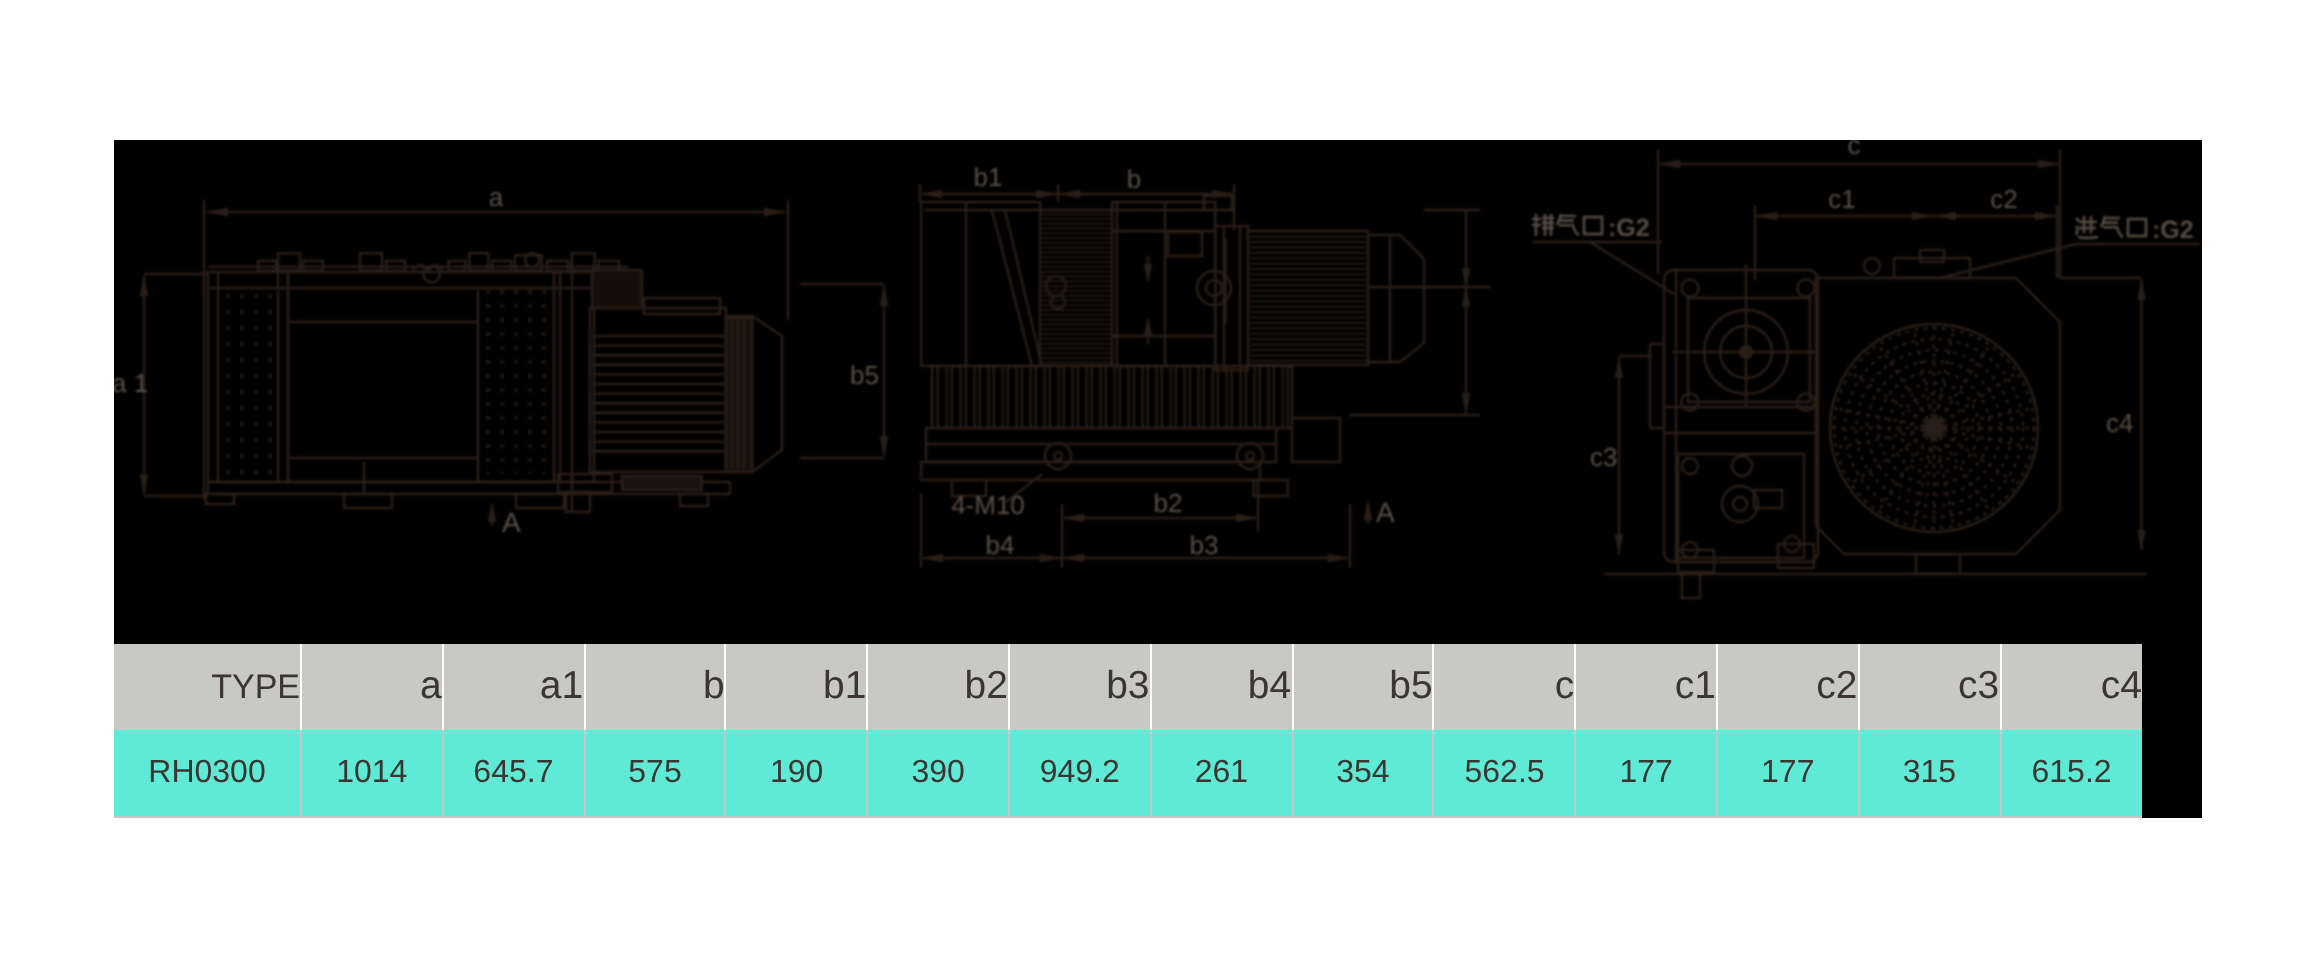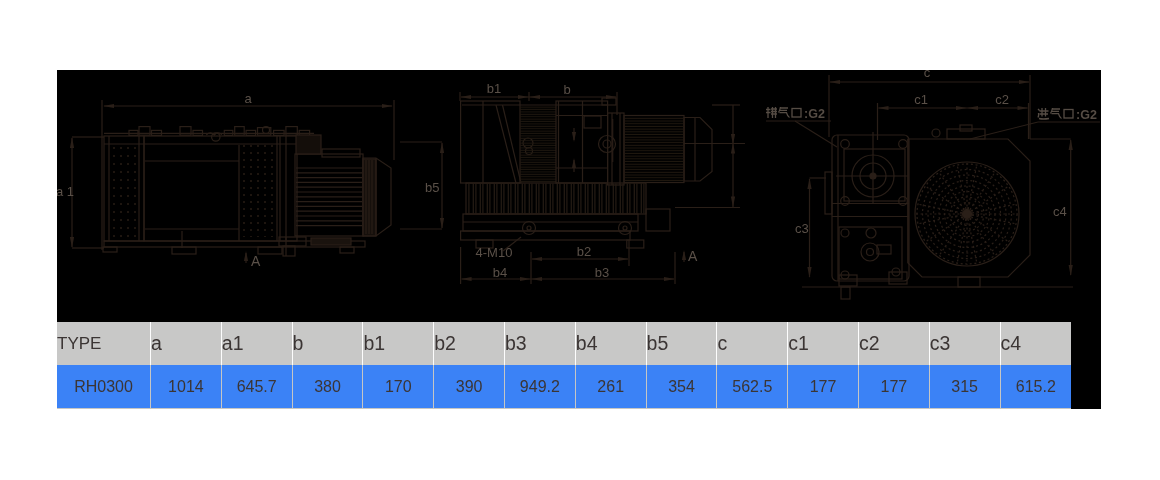--- a/index.html
+++ b/index.html
@@ -1,21 +1,21 @@
 <!DOCTYPE html>
 <html><head>
 <meta charset="utf-8">
 <style>
 html,body{margin:0;padding:0;background:#fff;width:1160px;height:480px;overflow:hidden;
 font-family:"Liberation Sans",sans-serif;}
 #panel{position:absolute;left:57px;top:70px;width:1044px;height:339px;background:#000;overflow:hidden;}
 #dimtable{position:absolute;left:57px;top:322px;width:1014px;border-collapse:collapse;table-layout:fixed;}
-#dimtable th{background:#c8c8c7;color:#3b3534;font-size:19.5px;font-weight:normal;height:43px;border-left:1px solid #fdfdfd;padding:0;text-align:left;}
+#dimtable th{background:#c8c8c7;color:#3b3534;font-size:19.5px;font-weight:normal;height:43px;border-left:1px solid #fdfdfd;padding:0;text-align:right;}
 #dimtable th:first-child{border-left:none;}
-#dimtable td{background:#3b82f6;color:#3b3534;font-size:16px;height:43px;border-left:1px solid #c6c6c4;border-bottom:1px solid #c6c6c4;padding:0;text-align:center;}
+#dimtable td{background:#5eead4;color:#3b3534;font-size:16px;height:43px;border-left:1px solid #c6c6c4;border-bottom:1px solid #c6c6c4;padding:0;text-align:center;}
 #dimtable td:first-child{border-left:none;}
 </style>
 </head>
 <body>
 
 <div id="panel">
 <svg width="1044" height="339" viewBox="57 70 1044 339">
 <defs>
 <pattern id="dots" patternUnits="userSpaceOnUse" x="104" y="136" width="7" height="8">
 <rect x="2" y="3" width="2" height="2" fill="#1d150f"></rect>
@@ -427,22 +427,22 @@
         <th>c</th>
         <th>c1</th>
         <th>c2</th>
         <th>c3</th>
         <th>c4</th>
       </tr>
 <tr>
         <td>RH0300</td>
         <td>1014</td>
         <td>645.7</td>
-        <td>380</td>
-        <td>170</td>
+        <td>575</td>
+        <td>190</td>
         <td>390</td>
         <td>949.2</td>
         <td>261</td>
         <td>354</td>
         <td>562.5</td>
         <td>177</td>
         <td>177</td>
         <td>315</td>
         <td>615.2</td>
       </tr>

